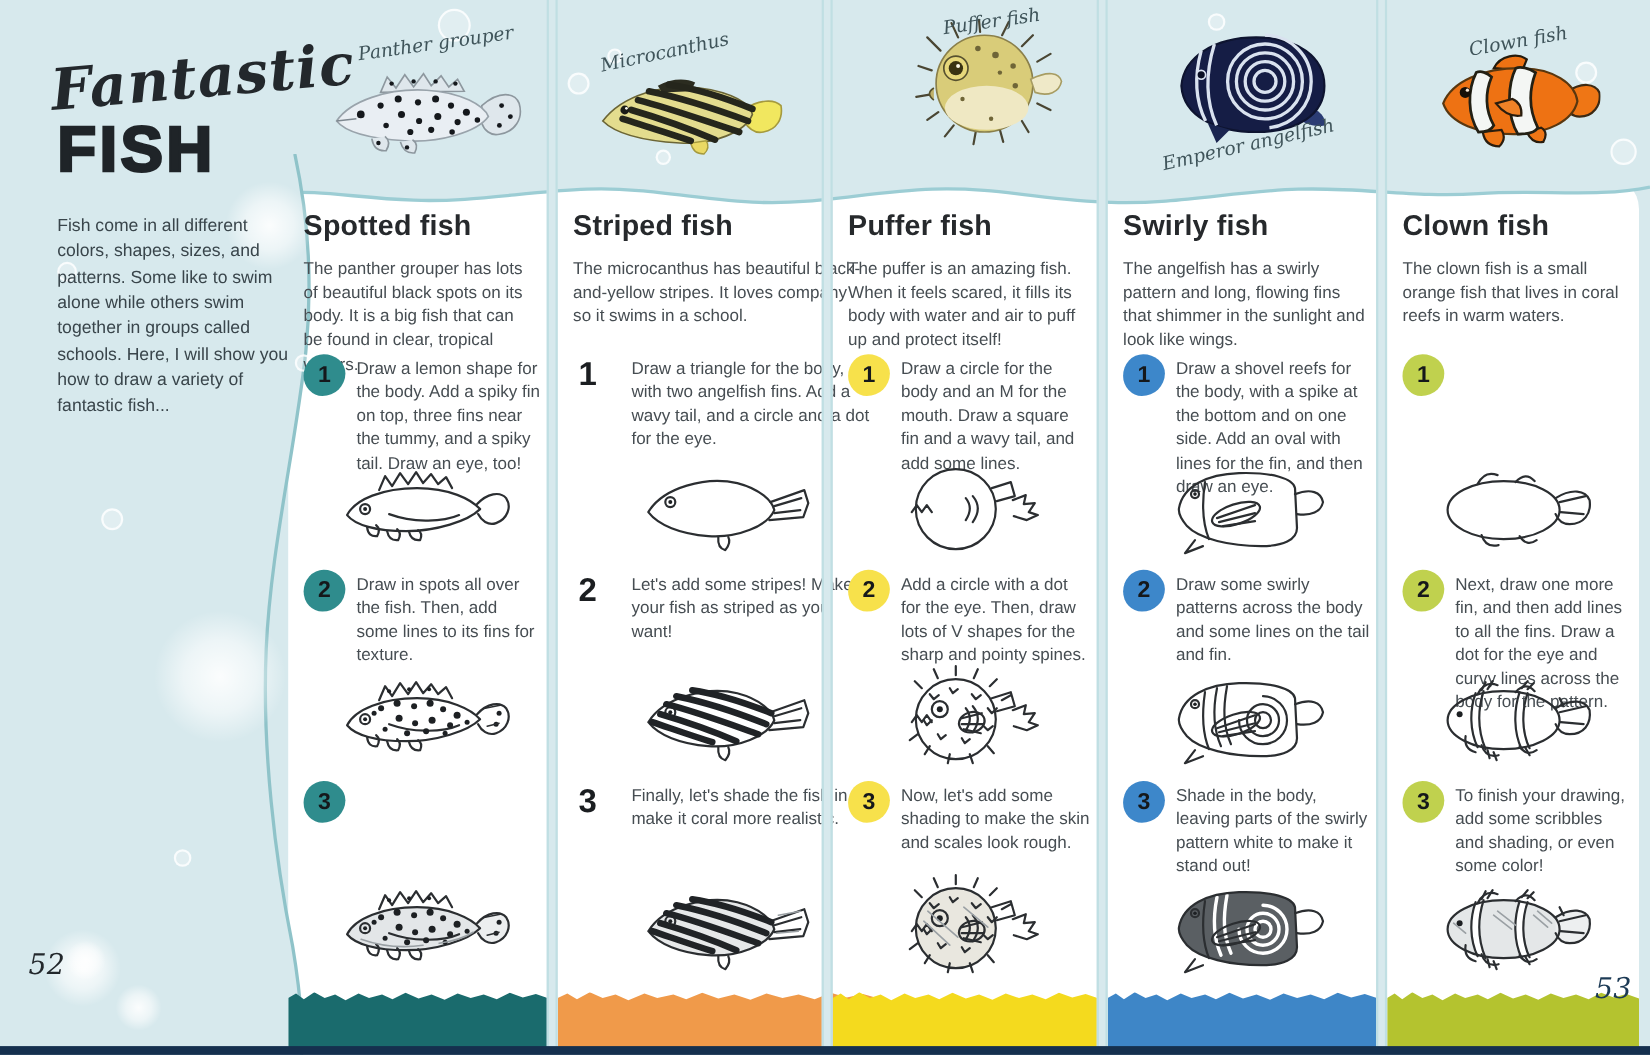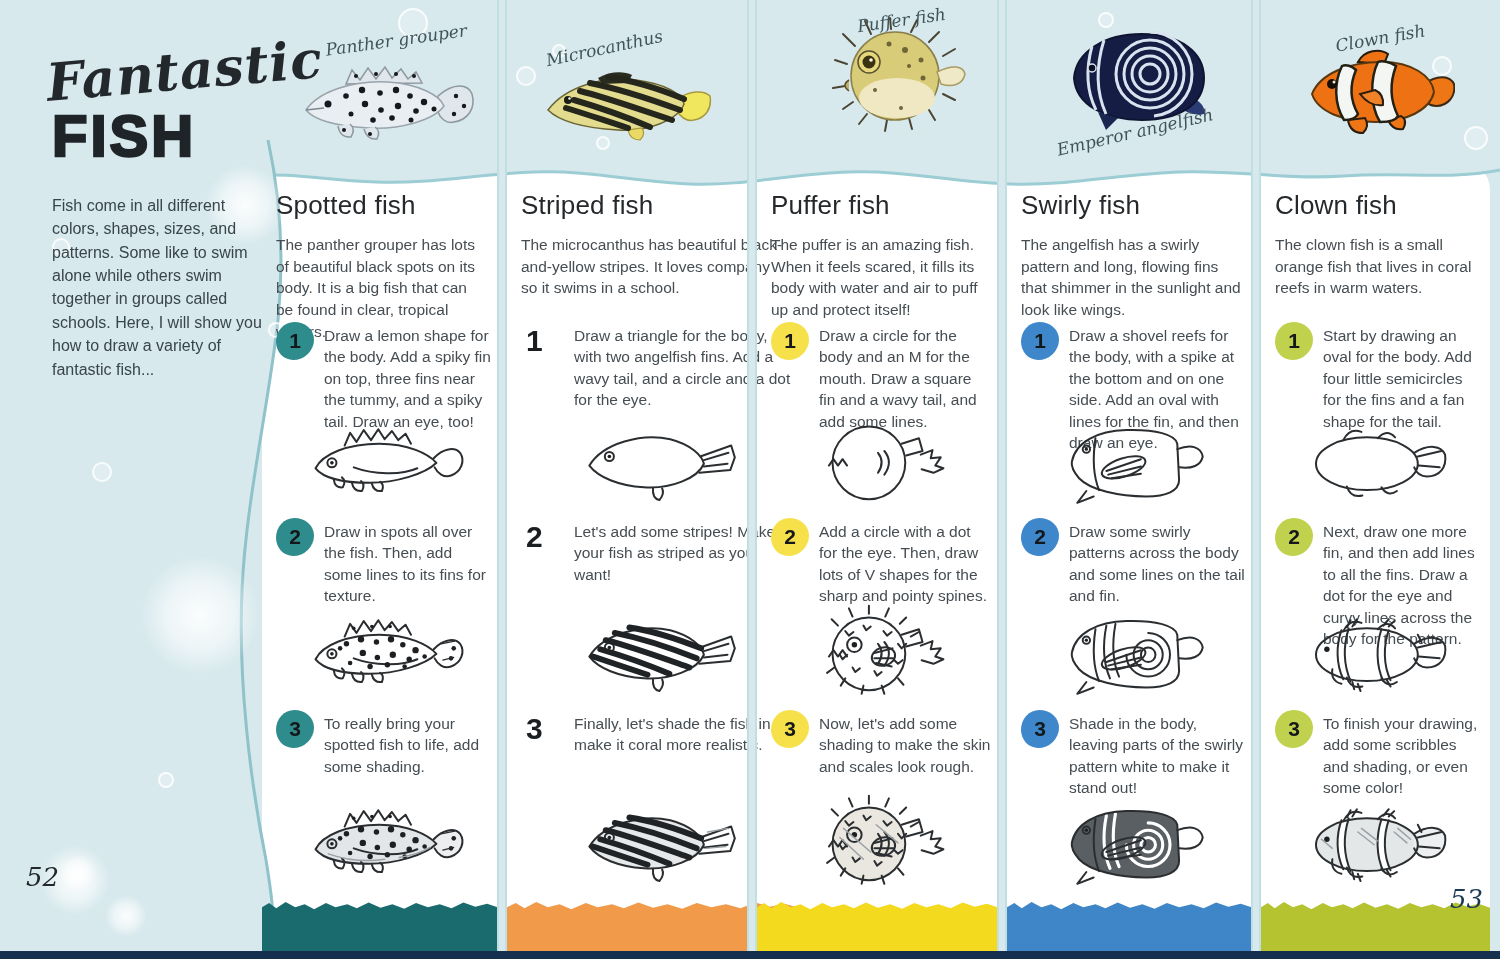--- a/index.html
+++ b/index.html
@@ -32,21 +32,21 @@
       line-height:1.46;color:#39454b}
   .pgnum{position:absolute;z-index:12;font-family:"DejaVu Serif",serif;font-style:italic;
       font-size:26px;color:#23282c}
 
   
   .fishlabel{position:absolute;z-index:9;font-family:"DejaVu Serif",serif;font-style:italic;
       font-size:17px;color:#3f545a;white-space:nowrap}
 
   
   .col{position:absolute;top:160px;height:792px;z-index:9}
-  .heading{position:absolute;top:30px;left:14px;font-size:26px;font-weight:400;color:#26292c;letter-spacing:.2px}
+  .heading{position:absolute;top:30px;left:14px;font-size:26px;font-weight:700;color:#26292c;letter-spacing:.2px}
   .cintro{position:absolute;top:74px;left:14px;right:12px;font-size:15.5px;line-height:1.4;color:#464d52}
   .step{position:absolute;left:14px;right:8px;display:flex;gap:10px;align-items:flex-start}
   .s1{top:162px}.s2{top:358px}.s3{top:550px}
   .badge{width:38px;height:38px;flex:0 0 38px;background:var(--badge,#999);
          border-radius:48% 52% 55% 45%/52% 46% 54% 48%;display:flex;align-items:center;
          justify-content:center;font-weight:700;font-size:21px;color:#15181b}
   .col.plain .badge{background:none;border-radius:0;font-size:30px;font-weight:800;
          justify-content:flex-start;padding-left:5px;color:#1b1e21}
   .stext{font-size:15.5px;line-height:1.38;color:#464d52;padding-top:3px}
   .draw{position:absolute;left:6px;right:6px;display:flex;justify-content:center;align-items:center}
@@ -391,21 +391,20 @@
     <div class="stext">Draw in spots all over the fish. Then, add some lines to its fins for texture.</div>
   </div>
   <div class="draw d2">
     <svg class="sketch" viewBox="0 0 200 110">
         <use href="#sp-base"></use>
         <use href="#sp-spots"></use>
       </svg>
   </div>
   <div class="step s3">
     <div class="badge">3</div>
-    <div class="stext">To really bring your spotted fish to life, add some shading.</div>
   </div>
   <div class="draw d3">
     <svg class="sketch" viewBox="0 0 200 110">
         <use href="#sp-shade"></use>
         <use href="#sp-base"></use>
         <use href="#sp-spots"></use>
         <path class="sh" d="M42,68 C62,75 84,77 104,74 M120,72 C134,70 146,66 154,61"></path>
       </svg>
   </div>
   <div class="band"></div>
@@ -522,21 +521,20 @@
       </svg>
   </div>
   <div class="band"></div>
 </div>
 
 <div class="col" style="left: 1261px; width: 229px; --band: #b4c32f; --badge: #c0d14e;">
   <div class="heading">Clown fish</div>
   <div class="cintro">The clown fish is a small orange fish that lives in coral reefs in warm waters.</div>
   <div class="step s1">
     <div class="badge">1</div>
-    <div class="stext">Start by drawing an oval for the body. Add four little semicircles for the fins and a fan shape for the tail.</div>
   </div>
   <div class="draw d1">
     <svg class="sketch" viewBox="0 0 200 110">
         <use href="#cl-base"></use>
       </svg>
   </div>
   <div class="step s2">
     <div class="badge">2</div>
     <div class="stext">Next, draw one more fin, and then add lines to all the fins. Draw a dot for the eye and curvy lines across the body for the pattern.</div>
   </div>

